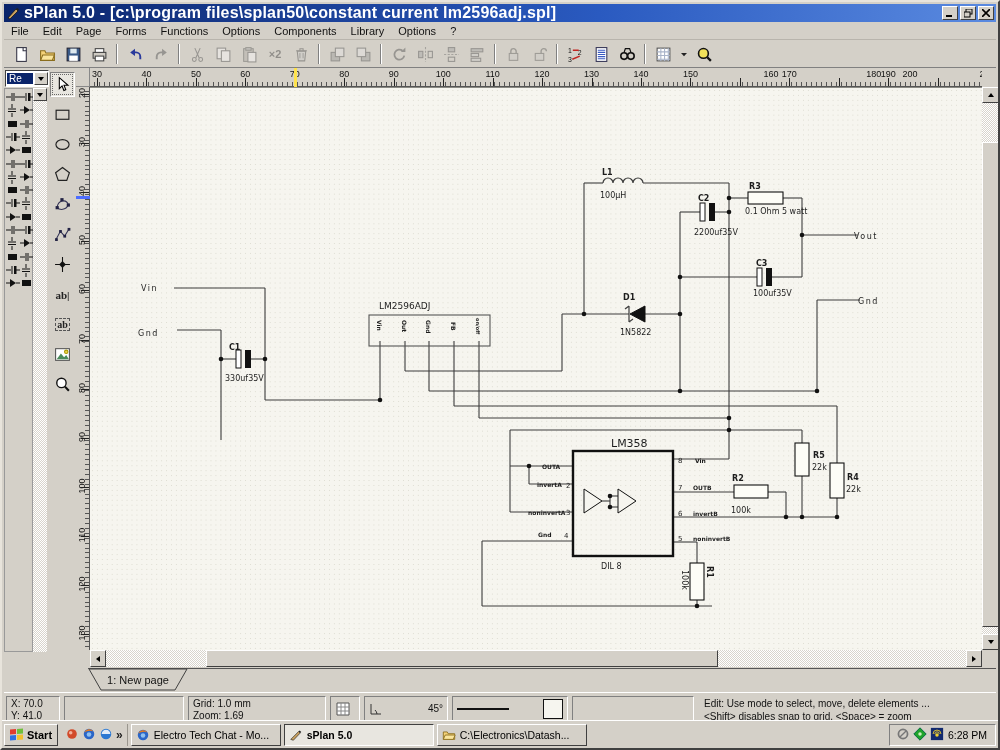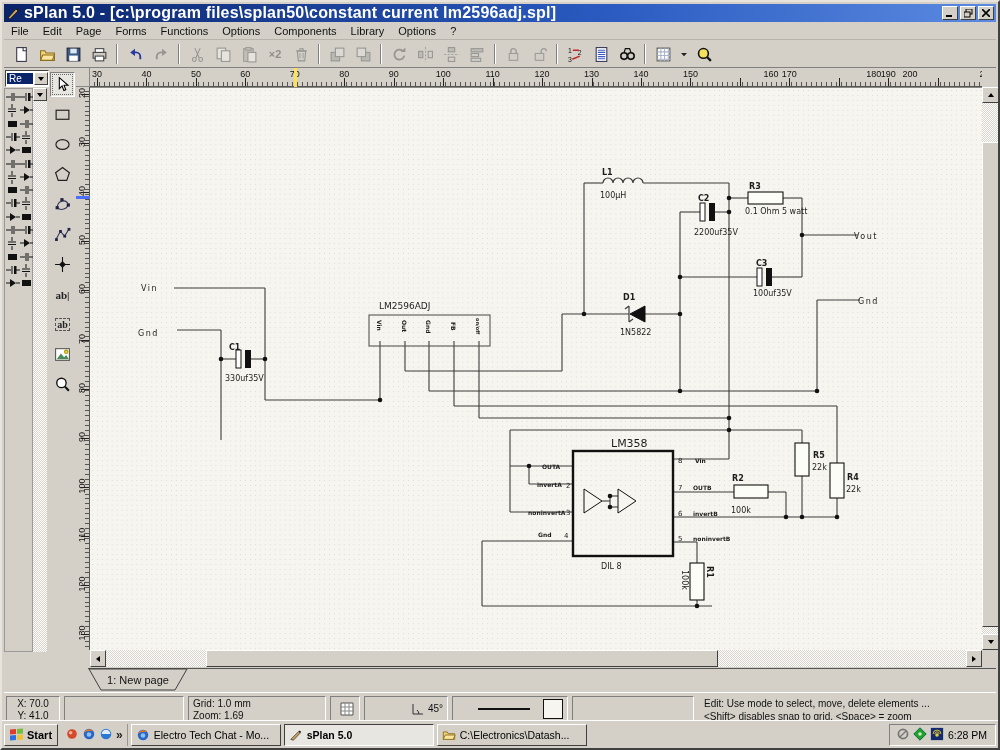--- a/index.html
+++ b/index.html
@@ -87,21 +87,21 @@
   .scorner{position:absolute;left:980px;top:648px;width:17px;height:17px;background:#d4d0c8;}
   
   .tabrow{position:absolute;left:2px;top:665px;right:2px;height:25px;background:#d4d0c8;}
   .tabrow .topline{position:absolute;left:84px;right:0;top:1px;height:1px;background:#555;}
   .pagetab{position:absolute;left:84px;top:1px;}
   .pagetab text{font-size:11px;fill:#111;font-family:"Liberation Sans",sans-serif;}
   
   .statusbar{position:absolute;left:2px;top:690px;right:2px;height:32px;background:#d4d0c8;
     border-top:1px solid #fff;font-size:10px;color:#111;}
   .panel{position:absolute;top:3px;height:26px;border:1px solid;border-color:#808080 #fff #fff #808080;padding:1px 4px;line-height:12px;}
-  .panel.icon{display:flex;align-items:center;justify-content:flex-end;gap:3px;}
+  .panel.icon{display:flex;align-items:center;justify-content:space-between;gap:3px;}
   .linesample{width:52px;height:2px;background:#111;}
   .sqsample{width:20px;height:20px;background:#f6f5ef;border:1px solid #111;margin-left:10px;}
   .hint{position:absolute;left:700px;top:4px;line-height:13px;}
   
   .taskbar{position:absolute;left:0;bottom:0;width:100%;height:28px;background:#d4d0c8;border-top:1px solid #fff;
     display:flex;align-items:center;padding:0 2px;gap:3px;font-size:11px;}
   .startbtn{height:22px;display:flex;align-items:center;gap:3px;padding:0 5px;background:#d4d0c8;
     border:1px solid;border-color:#fff #404040 #404040 #fff;font-weight:bold;font-size:11px;}
   .flag{width:14px;height:12px;display:grid;grid-template-columns:6px 6px;grid-template-rows:5px 5px;gap:1px;transform:skewY(-4deg);}
   .flag i{display:block;}
@@ -775,21 +775,21 @@
 
   <div class="tabrow">
     <div class="topline"></div>
     <svg class="pagetab" width="100" height="24">
       <path d="M1 1 H99 L87 22 H13 Z" fill="#d4d0c8" stroke="#404040"></path>
       <text x="50" y="16" text-anchor="middle">1: New page</text>
     </svg>
   </div>
 
   <div class="statusbar">
-    <div class="panel" style="left:2px;width:54px;text-align:center;">
+    <div class="panel" style="left:2px;width:54px;">
       <div>X: 70.0</div>
       <div>Y: 41.0</div>
     </div>
     <div class="panel" style="left:60px;width:120px;"></div>
     <div class="panel" style="left:184px;width:138px;">
       <div>Grid:  1.0 mm</div>
       <div>Zoom: 1.69</div>
     </div>
     <div class="panel icon" style="left:326px;width:30px;">
       <svg width="16" height="16" viewBox="0 0 16 16">

